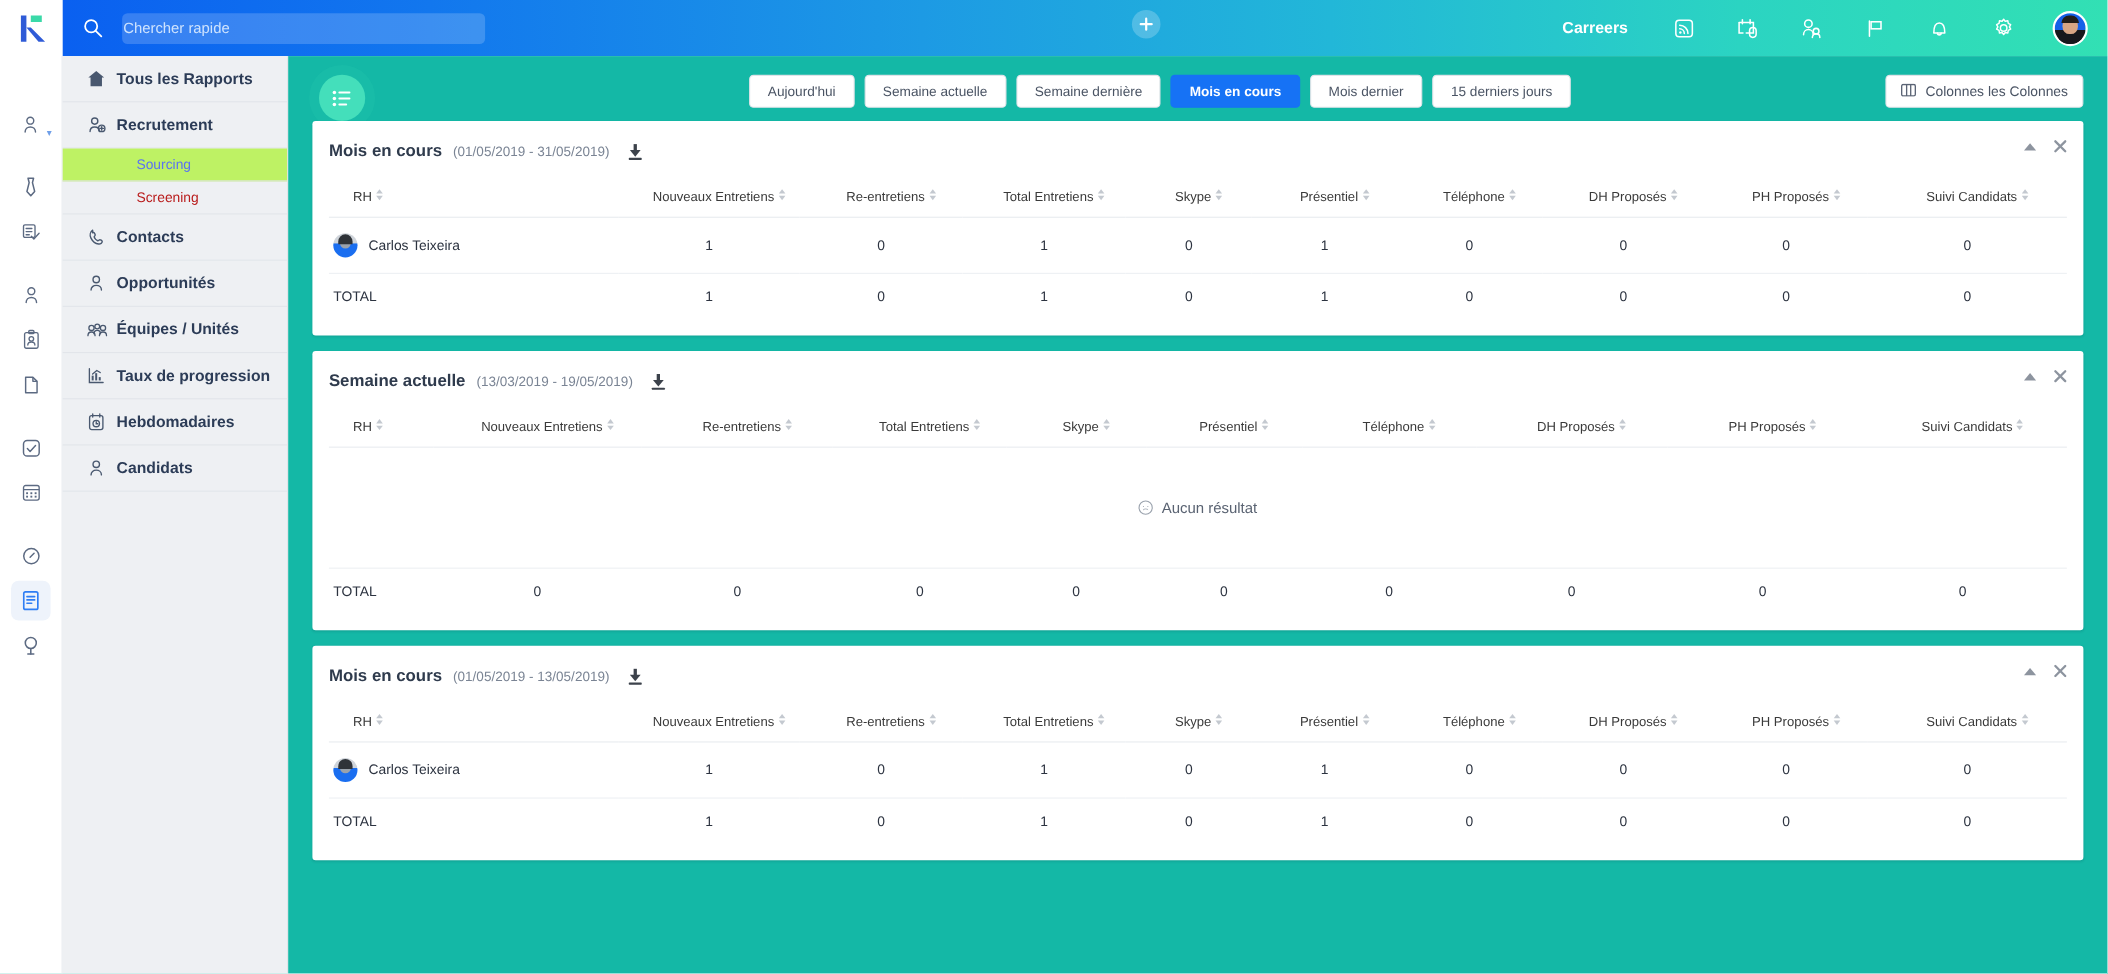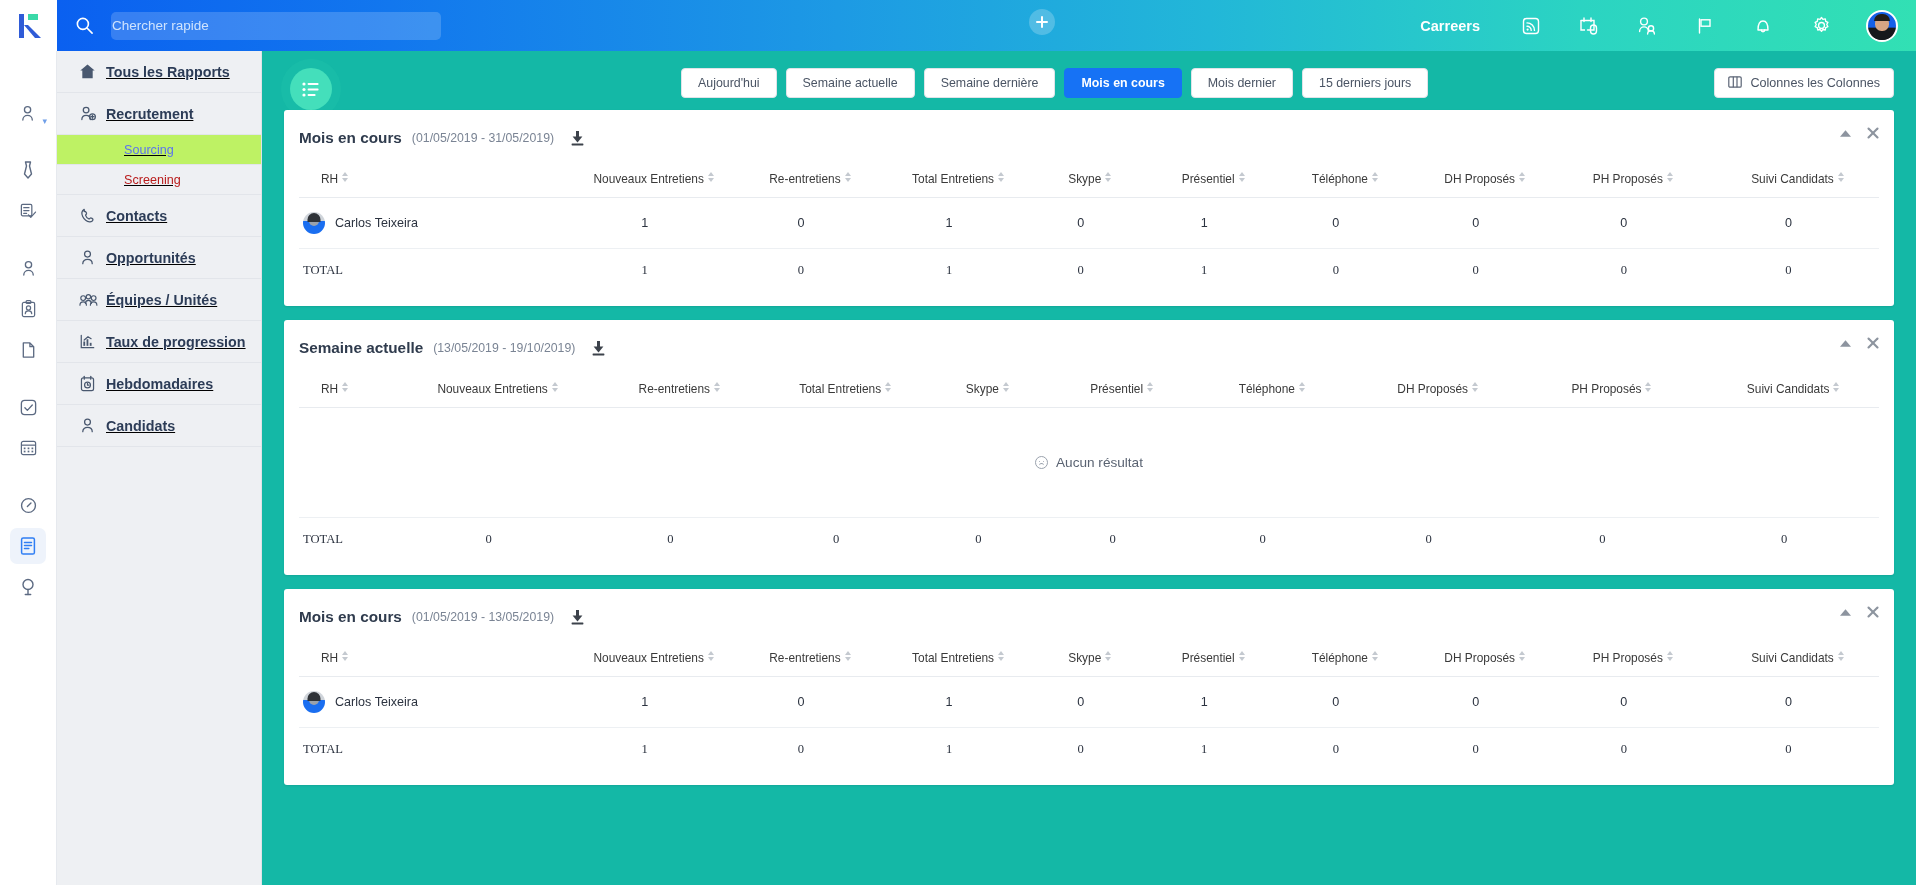--- a/index.html
+++ b/index.html
@@ -96,21 +96,21 @@
   .rail-item.sel { background: #eef3fb; color: #2f7ef4; }
   .rail-gap { height: 16px; }
   .rail-chev {
     position: absolute; right: -1px; bottom: 5px;
     font-size: 9px; color: #6f9fe8;
   }
 
   
   .nav {
     position: absolute; left: 57px; top: 51px; width: 205px; height: 834px;
-    background: #eef0f3; border-right: 1px solid #dfe2e7; text-decoration: underline;
+    background: #eef0f3; border-right: 1px solid #dfe2e7;
   }
   .nav-item {
     height: 42px; display: flex; align-items: center; padding-left: 22px;
     border-bottom: 1px solid #e2e5ea; cursor: pointer;
     color: #2c3c57; font-size: 14.3px; font-weight: bold;
   }
   .nav-item .nic {
     width: 27px; display: flex; align-items: center; color: #49586f; flex: none;
   }
   .nav-sub {
@@ -185,21 +185,21 @@
     width: 0; height: 0; border-left: 3.5px solid transparent;
     border-right: 3.5px solid transparent; display: block;
   }
   .sorter i.up { border-bottom: 4px solid #c4c9d0; }
   .sorter i.dn { border-top: 4px solid #c4c9d0; }
   tbody td {
     font-size: 12.6px; color: #2c3340; text-align: center;
     padding: 14px 0; border-bottom: 1px solid #edf0f3;
   }
   tbody td.lft { text-align: left; padding-left: 4px; }
-  tbody tr:last-child td { border-bottom: none; font-family: Liberation Serif, serif; }
+  tbody tr:last-child td { border-bottom: none; }
   .rh-cell { display: flex; align-items: center; gap: 10px; }
   .rh-av {
     width: 22px; height: 22px; border-radius: 50%; flex: none;
     background: linear-gradient(180deg, #cfd4da 0%, #cfd4da 42%, #1a6ef0 43%, #1a6ef0 100%);
     position: relative; overflow: hidden;
   }
   .rh-av .h { position: absolute; left: 50%; top: 1px; transform: translateX(-50%);
     width: 13px; height: 9px; border-radius: 7px 7px 0 0; background: #2f3338; }
   .rh-av .f { position: absolute; left: 50%; top: 4px; transform: translateX(-50%);
     width: 10px; height: 10px; border-radius: 50%; background: #9aa2ab; }
@@ -677,21 +677,21 @@
             <td>0</td>
             <td>0</td>
           </tr>
         </tbody>
       </table>
     </div>
 
     <div class="panel">
       <div class="panel-hd">
         <span class="p-title">Semaine actuelle</span>
-        <span class="p-range">(13/05/2019 - 19/10/2019)</span>
+        <span class="p-range">(13/03/2019 - 19/05/2019)</span>
         <span class="p-dl">
           <svg width="15" height="16" viewBox="0 0 15 16" fill="#3c424b">
             <rect x="6" y="1" width="3" height="6"></rect>
             <path d="M2.6 6.4h9.8L7.5 12.4z"></path>
             <rect x="1.6" y="13.4" width="11.8" height="2" rx="0.6"></rect>
           </svg>
         </span>
         <div class="p-ctrls">
           <span class="p-ctrl">
             <svg width="13" height="9" viewBox="0 0 13 9" fill="#8d949f">

